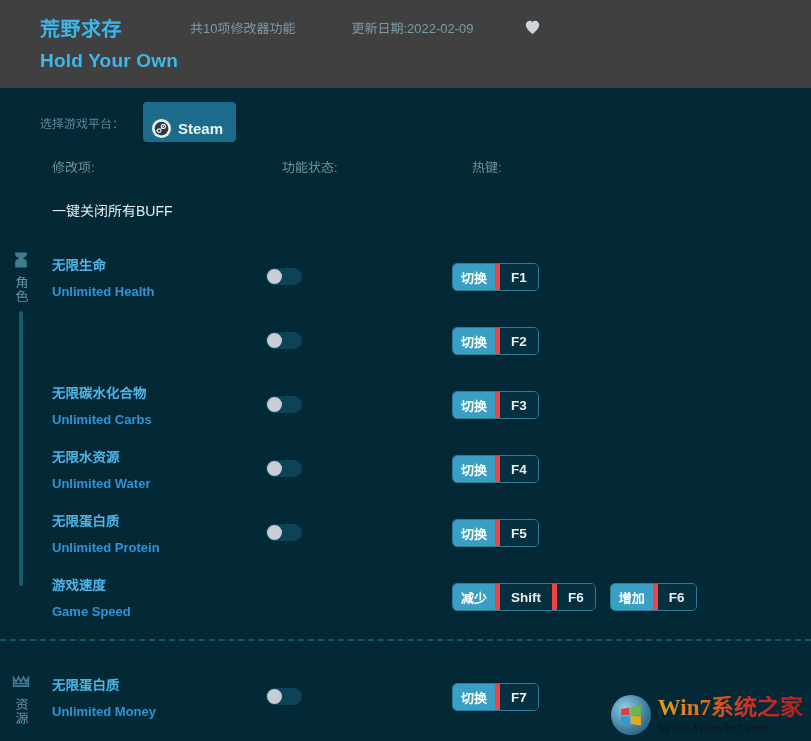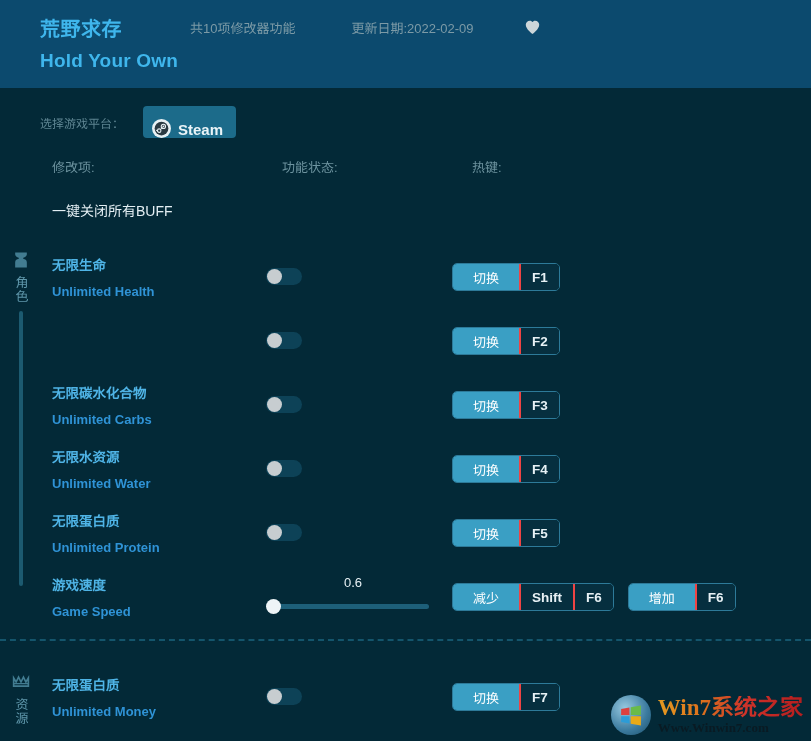--- a/index.html
+++ b/index.html
@@ -12,21 +12,21 @@
     overflow: hidden;
     background: #032937;
     font-family: "Liberation Sans", "DejaVu Sans", sans-serif;
     color: #cfe6ef;
     position: relative;
   }
 
   
   .header {
     height: 88px;
-    background: #0c4a6e;
+    background: #404040;
     position: relative;
   }
   .header-row-1 {
     display: flex;
     align-items: center;
     padding: 14px 0 0 40px;
     height: 26px;
   }
   .game-title-cn {
     font-size: 20px;
@@ -75,23 +75,23 @@
     font-size: 12px;
     color: #5d8491;
     white-space: nowrap;
     text-align: center;
   }
   .steam-btn {
     margin-left: 19px;
     background: #1c6b8a;
     border-radius: 4px;
     height: 28px;
-    padding: 4px 13px 0 9px;
-    display: flex;
-    align-items: flex-end;
+    padding: 12px 13px 0 9px;
+    display: flex;
+    align-items: center;
     gap: 7px;
     cursor: pointer;
   }
   .steam-logo {
     width: 19px;
     height: 19px;
     border-radius: 50%;
     background: #e8f1f4;
     display: flex;
     align-items: center;
@@ -286,36 +286,36 @@
     height: 26px;
     border: 1px solid #2d7a99;
     border-radius: 5px;
     overflow: hidden;
     cursor: pointer;
   }
   .hk-action {
     background: #3a9fc4;
     color: #ffffff;
     font-size: 13px;
-    font-weight: normal;
-    padding: 0 20px;
+    font-weight: bold;
+    padding: 0 8px;
     display: flex;
     align-items: center;
     white-space: nowrap;
   }
   .hk-key {
     background: #062f3f;
     color: #e7f1f5;
     font-size: 13.5px;
     font-weight: bold;
     padding: 0 11px;
     display: flex;
     align-items: center;
     white-space: nowrap;
-    border-left: 2px solid #ef4444;
+    border-left: 5px solid #ef4444;
   }
 
   
   .divider {
     height: 0;
     border-top: 2px dashed #14556c;
     margin: 8px 0 0 0;
   }
 
   
@@ -491,25 +491,20 @@
           <span class="hk-key">F5</span>
         </div>
       </div>
     </div>
 
     <div class="row">
       <div class="row-name">
         <span class="name-cn">游戏速度</span>
         <span class="name-en">Game Speed</span>
       </div>
-      <div class="slider-wrap">
-        <span class="slider-value">0.6</span>
-        <span class="slider-track"></span>
-        <span class="slider-thumb"></span>
-      </div>
       <div class="hotkeys">
         <div class="hk-group">
           <span class="hk-action">减少</span>
           <span class="hk-key">Shift</span>
           <span class="hk-key">F6</span>
         </div>
         <div class="hk-group">
           <span class="hk-action">增加</span>
           <span class="hk-key">F6</span>
         </div>

